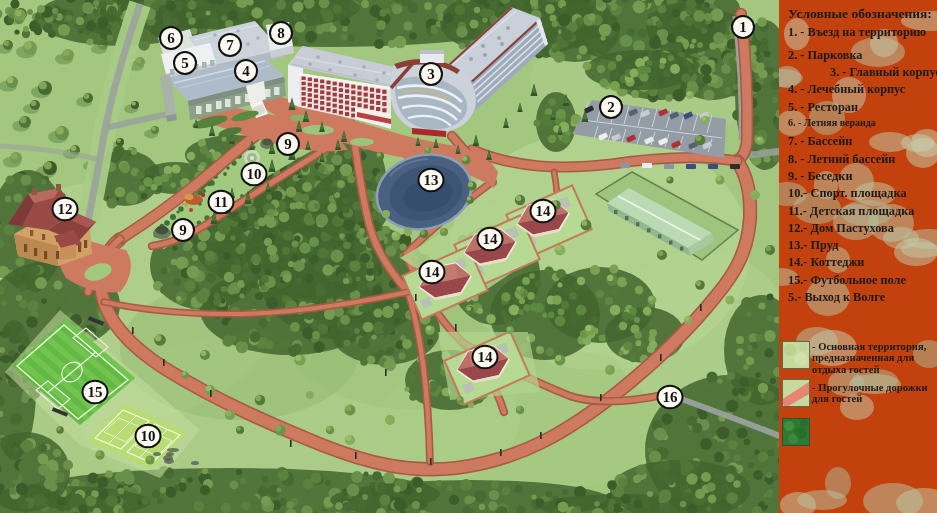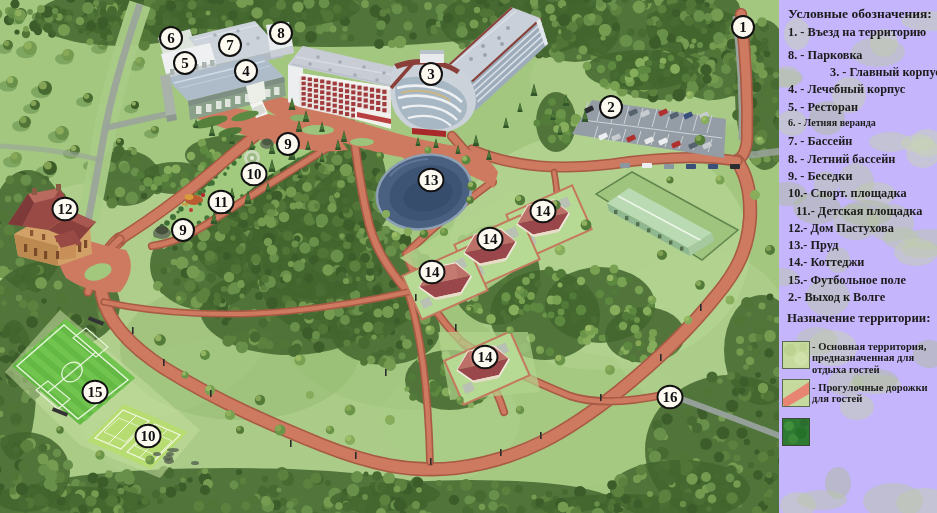--- a/index.html
+++ b/index.html
@@ -1,15 +1,15 @@
 <!DOCTYPE html>
 <html><head><meta charset="utf-8"><style>
 html,body{margin:0;padding:0;}
 .wrap{position:relative;width:937px;height:513px;overflow:hidden;font-family:"Liberation Serif",serif;}
-.legend{position:absolute;left:779px;top:0;width:158px;height:513px;background:#c4b5fd;}
+.legend{position:absolute;left:779px;top:0;width:158px;height:513px;background:#c2410c;}
 .lt{position:absolute;font-weight:bold;color:#1b1b19;white-space:nowrap;}
 </style></head><body>
 <div class="wrap">
 <svg width="937" height="513" viewBox="0 0 937 513" style="position:absolute;left:0;top:0">
 
 <g>
         <rect x="0" y="0" width="790" height="513" fill="#a4c780"></rect>
 <ellipse cx="120" cy="300" rx="160" ry="120" fill="#b9d697" opacity="0.5"></ellipse>
 <ellipse cx="300" cy="420" rx="220" ry="90" fill="#b2d290" opacity="0.5"></ellipse>
 <ellipse cx="600" cy="250" rx="150" ry="120" fill="#bcd89a" opacity="0.55"></ellipse>
@@ -3572,51 +3572,50 @@
 <ellipse cx="88" cy="213" rx="26" ry="13" fill="#aebc9c" opacity="0.5"></ellipse>
 <ellipse cx="144" cy="153" rx="17" ry="15" fill="#c8d4b2" opacity="0.5"></ellipse>
 <ellipse cx="96" cy="380" rx="23" ry="11" fill="#aebc9c" opacity="0.5"></ellipse>
 <ellipse cx="13" cy="123" rx="15" ry="13" fill="#c3cfad" opacity="0.5"></ellipse>
 </svg>
 
 <div class="lt" style="left:9px;top:6px;font-size:13.5px;">Условные обозначения:</div>
 
 <div class="lt" style="left:9px;top:25px;font-size:12.3px;">1. - Въезд на территорию</div>
 
-<div class="lt" style="left:9px;top:47.8px;font-size:12.3px;">8. - Парковка</div>
+<div class="lt" style="left:9px;top:47.8px;font-size:12.3px;">2. - Парковка</div>
 
 <div class="lt" style="left:9px;top:65.1px;font-size:12.3px;margin-left:42px;">3. - Главный корпус</div>
 
 <div class="lt" style="left:9px;top:82.4px;font-size:12.3px;">4. - Лечебный корпус</div>
 
 <div class="lt" style="left:9px;top:99.7px;font-size:12.3px;">5. - Ресторан</div>
 
 <div class="lt" style="left:9px;top:117.0px;font-size:10px;">6. - Летняя веранда</div>
 
 <div class="lt" style="left:9px;top:134.3px;font-size:12.3px;">7. - Бассейн</div>
 
 <div class="lt" style="left:9px;top:151.6px;font-size:12.3px;">8. - Летний бассейн</div>
 
 <div class="lt" style="left:9px;top:168.9px;font-size:12.3px;">9. - Беседки</div>
 
 <div class="lt" style="left:9px;top:186.2px;font-size:12.3px;">10.- Спорт. площадка</div>
 
-<div class="lt" style="left:17px;top:203.5px;font-size:12.3px;">11.- Детская площадка</div>
+<div class="lt" style="left:9px;top:203.5px;font-size:12.3px;">11.- Детская площадка</div>
 
 <div class="lt" style="left:9px;top:220.8px;font-size:12.3px;">12.- Дом Пастухова</div>
 
 <div class="lt" style="left:9px;top:238.1px;font-size:12.3px;">13.- Пруд</div>
 
 <div class="lt" style="left:9px;top:255.4px;font-size:12.3px;">14.- Коттеджи</div>
 
 <div class="lt" style="left:9px;top:272.7px;font-size:12.3px;">15.- Футбольное поле</div>
 
-<div class="lt" style="left:9px;top:290.0px;font-size:12.3px;">2.- Выход к Волге</div>
-
-<div class="lt" style="left:8px;top:311px;font-size:12.8px;">Назначение территории:</div>
+<div class="lt" style="left:9px;top:290.0px;font-size:12.3px;">5.- Выход к Волге</div>
+
 
 <div style="position:absolute;left:3px;top:341px;width:26px;height:26px;background:#c6da9e;border:1px solid #5a6a50;"><svg width="26" height="26">
           <circle cx="7" cy="8" r="6" fill="#b8d08c" opacity="0.8"></circle>
           <circle cx="18" cy="17" r="7" fill="#d2e2ac" opacity="0.8"></circle>
           <circle cx="20" cy="5" r="4" fill="#bcd292" opacity="0.7"></circle>
         </svg></div>
 
 <div class="lt" style="left:33px;top:341px;font-size:10.6px;line-height:11.4px;">- Основная территория,<br>предназначенная для<br>отдыха гостей</div>
 
 <div style="position:absolute;left:3px;top:379px;width:26px;height:26px;background:#c6da9e;border:1px solid #5a6a50;overflow:hidden;"><svg width="26" height="26">

